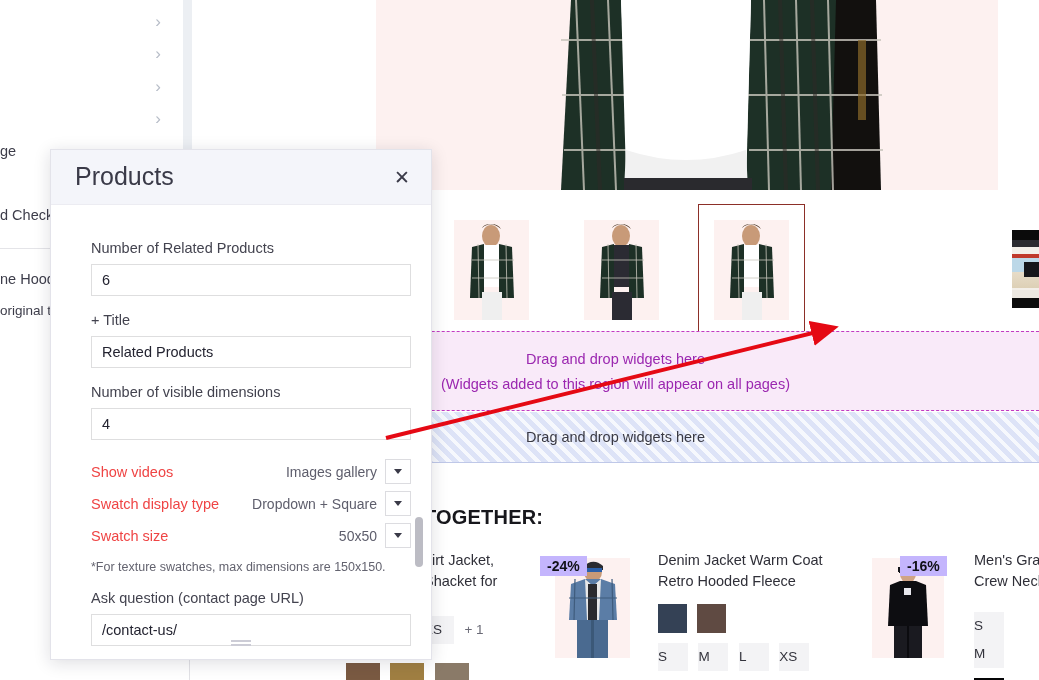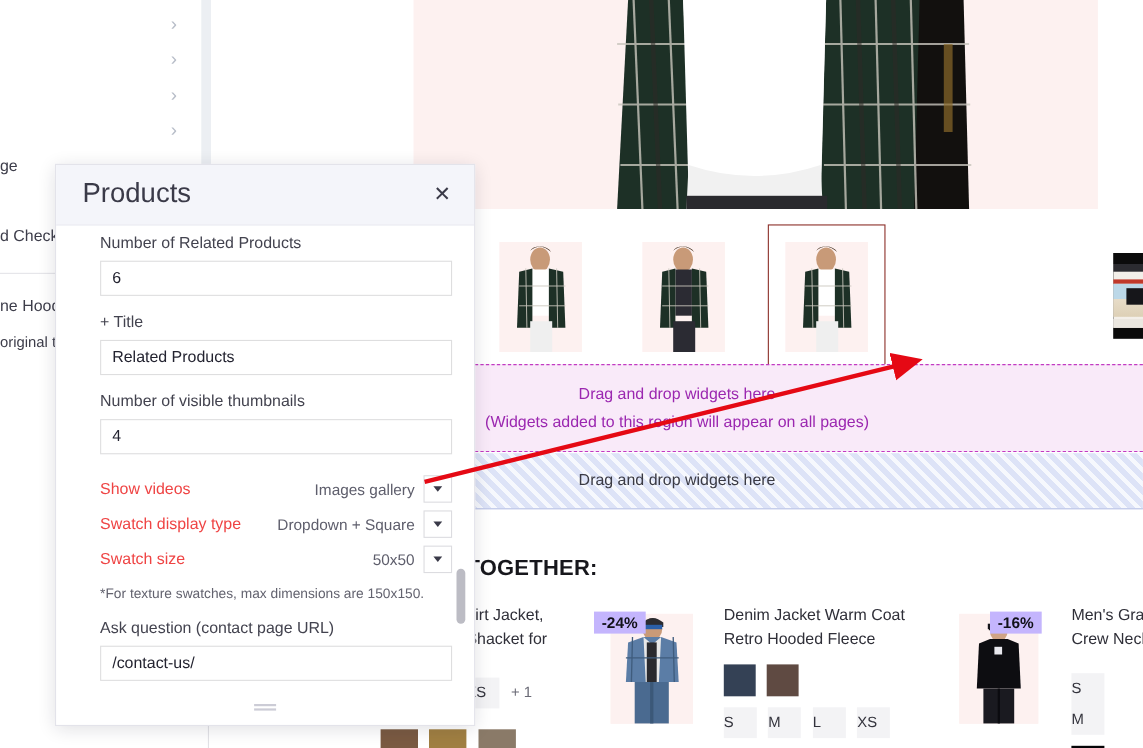--- a/index.html
+++ b/index.html
@@ -112,21 +112,21 @@
     border-bottom: 1px solid #ececf2;
   }
   .modal-title {
     position: absolute; left: 24px; top: 12px; font-size: 25px; color: #3a3a48; font-weight: normal;
   }
   .modal-close {
     position: absolute; right: 18px; top: 17px; width: 22px; height: 22px;
     font-size: 19px; color: #3a3a48; text-align:center; line-height: 21px; cursor: pointer;
   }
   .modal-body {
-    position: absolute; left: 0; top: 45px; width: 382px; height: 425px;
+    position: absolute; left: 0; top: 72px; width: 382px; height: 425px;
     padding: 18px 24px 0 40px; overflow: hidden;
   }
   .field-label { font-size: 14.5px; color: #43434f; margin-bottom: 8px; }
   .field-input {
     width: 320px; height: 32px; border: 1px solid #dededf; background: #fff;
     font-size: 14.5px; color: #232330; padding: 0 10px; margin-bottom: 16px;
     font-family: "Liberation Sans", sans-serif;
   }
   .row-select {
     display: flex; align-items: center; width: 320px; height: 31px; margin-bottom: 1px;
@@ -369,21 +369,21 @@
       <div class="modal-close">✕</div>
     </div>
 
     <div class="modal-body">
       <div class="field-label">Number of Related Products</div>
       <input class="field-input" value="6" style="">
 
       <div class="field-label">+ Title</div>
       <input class="field-input" value="Related Products" style="">
 
-      <div class="field-label">Number of visible thumbnails</div>
+      <div class="field-label">Number of visible dimensions</div>
       <input class="field-input" value="4" style="">
 
       <div class="row-select">
         <span class="rs-label">Show videos</span>
         <span class="rs-value">Images gallery</span>
         <span class="rs-btn">
             <i class="caret"></i>
           </span>
       </div>
 

